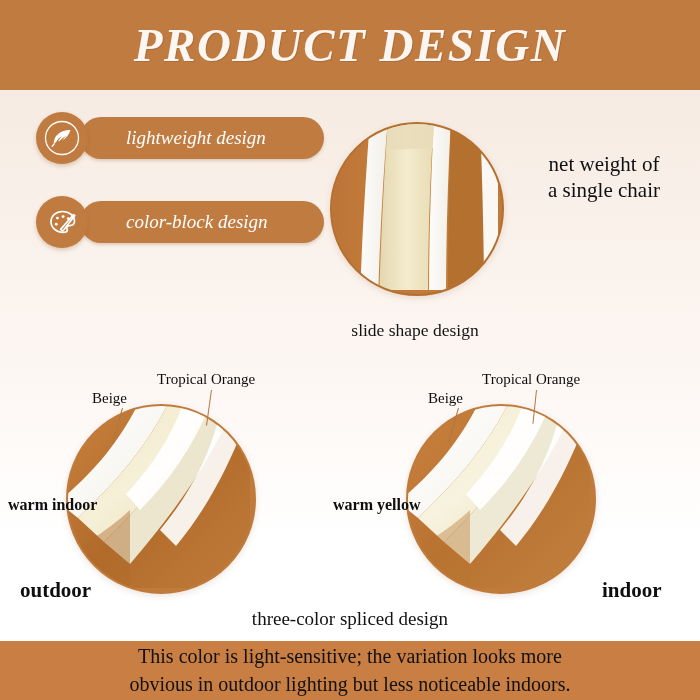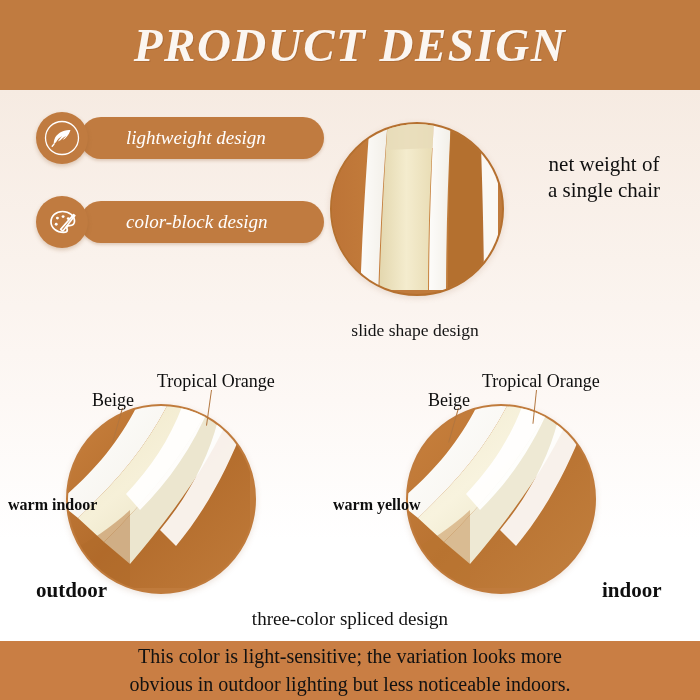--- a/index.html
+++ b/index.html
@@ -126,21 +126,21 @@
     position: absolute;
     width: 186px; height: 186px;
     border-radius: 50%;
     border: 2px solid #c07b3c;
     overflow: hidden;
     background: #c07b3c;
     box-shadow: 0 2px 6px rgba(150,100,60,.18);
   }
   .d-label {
     position: absolute;
-    font-size: 18px;
+    font-size: 15px;
     color: #0e0e0e;
     white-space: nowrap;
   }
   .d-label.bold { font-weight: bold; }
   .leader {
     position: absolute;
     background: #b2763f;
     width: 1px;
     transform-origin: top center;
   }
@@ -299,21 +299,21 @@
     </div>
 
     <div class="leader" style="left:122px; top:48px; height:36px; transform: rotate(16deg);"></div>
     <div class="d-label" style="left:92px; top:30px;">Beige</div>
 
     <div class="leader" style="left:211px; top:30px; height:36px; transform: rotate(8deg);"></div>
     <div class="d-label" style="left:157px; top:11px;">Tropical Orange</div>
 
     <div class="d-label bold" style="left:8px; top:136px; font-size:16px;">warm indoor</div>
 
-    <div class="corner-label" style="left:36px; top:218px;">outdoor</div>
+    <div class="corner-label" style="left:20px; top:218px;">outdoor</div>
   </div>
 
   <div class="detail" style="left:330px; top:360px; width:370px; height:260px;">
 
     <div class="detail-circle" style="left:76px; top:44px;">
       <svg width="182" height="182" viewBox="0 0 182 182">
         <defs>
           <linearGradient id="og3" x1="0" y1="0" x2="1" y2="1">
             <stop offset="0" stop-color="#c9813e"></stop>
             <stop offset="0.5" stop-color="#b87231"></stop>

